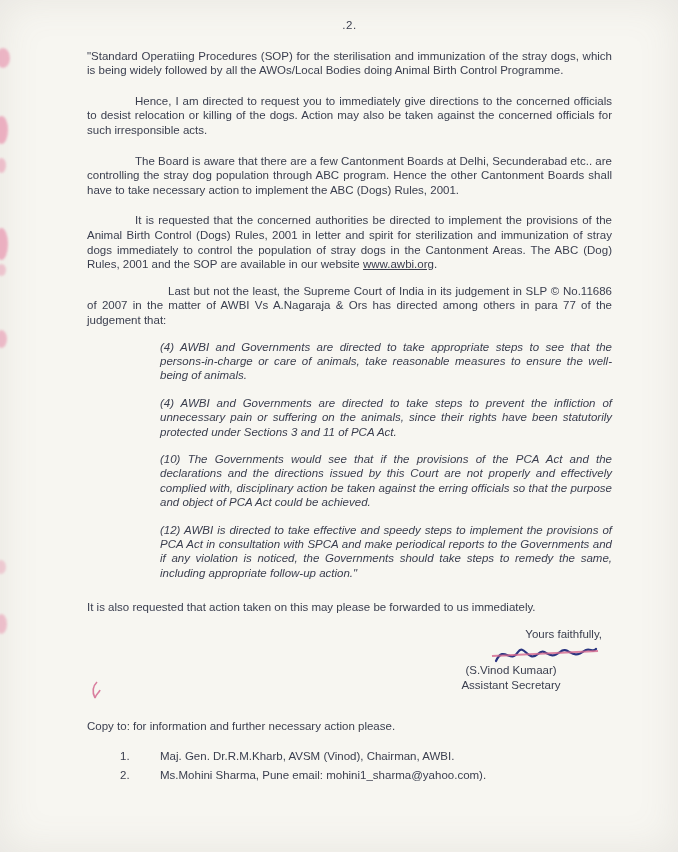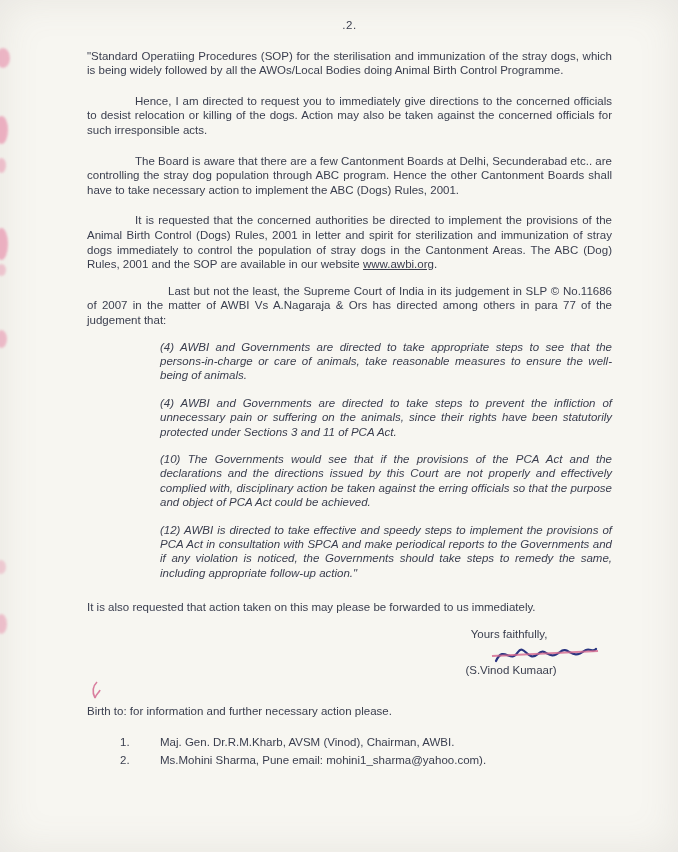--- a/index.html
+++ b/index.html
@@ -28,21 +28,21 @@
     font-style: italic;
     line-height: 14.4px;
   }
   .link { text-decoration: underline; cursor: pointer; }
   .closing { margin: 20px 0 12px 0; }
   .sig-block {
     width: 190px;
     margin: 10px 6px 0 auto;
     text-align: center;
   }
-  .sig-valediction { padding-right: 4px; }
+  .sig-valediction { text-align: right; padding-right: 4px; }
   .sig-scribble { display: block; margin: -1px 4px -5px auto; }
   .copy-heading { margin: 26px 0 16px 0; }
   .copy-item { display: flex; margin: 0 0 4px 33px; }
   .copy-num { width: 40px; flex: 0 0 40px; }
   
   .mark {
     position: absolute;
     background: #e886a6;
     border-radius: 50%;
     filter: blur(1.2px);
@@ -87,23 +87,24 @@
 
   <p class="closing">It is also requested that action taken on this may please be forwarded to us immediately.</p>
 
   <div class="sig-block">
     <div class="sig-valediction">Yours faithfully,</div>
     <svg class="sig-scribble" width="112" height="28" viewBox="0 0 112 28">
       <path d="M6 21 C 14 4, 20 25, 28 12 C 34 3, 38 23, 48 14 C 56 6, 58 22, 70 12 C 78 5, 82 21, 94 11 C 99 7, 103 13, 106 9" stroke="#2a3480" stroke-width="2.2" fill="none" stroke-linecap="round"></path>
       <path d="M2 16 L 108 11" stroke="#d4688f" stroke-width="2" fill="none" opacity="0.8"></path>
     </svg>
     <div>(S.Vinod Kumaar)</div>
+    <div>Assistant Secretary</div>
   </div>
 
-  <p class="copy-heading">Birth to: for information and further necessary action please.</p>
+  <p class="copy-heading">Copy to: for information and further necessary action please.</p>
 
   <div class="copy-item">
     <span class="copy-num">1.</span>
     <span>Maj. Gen. Dr.R.M.Kharb, AVSM (Vinod), Chairman, AWBI.</span>
   </div>
   <div class="copy-item">
     <span class="copy-num">2.</span>
     <span>Ms.Mohini Sharma, Pune email: mohini1_sharma@yahoo.com).</span>
   </div>
 

